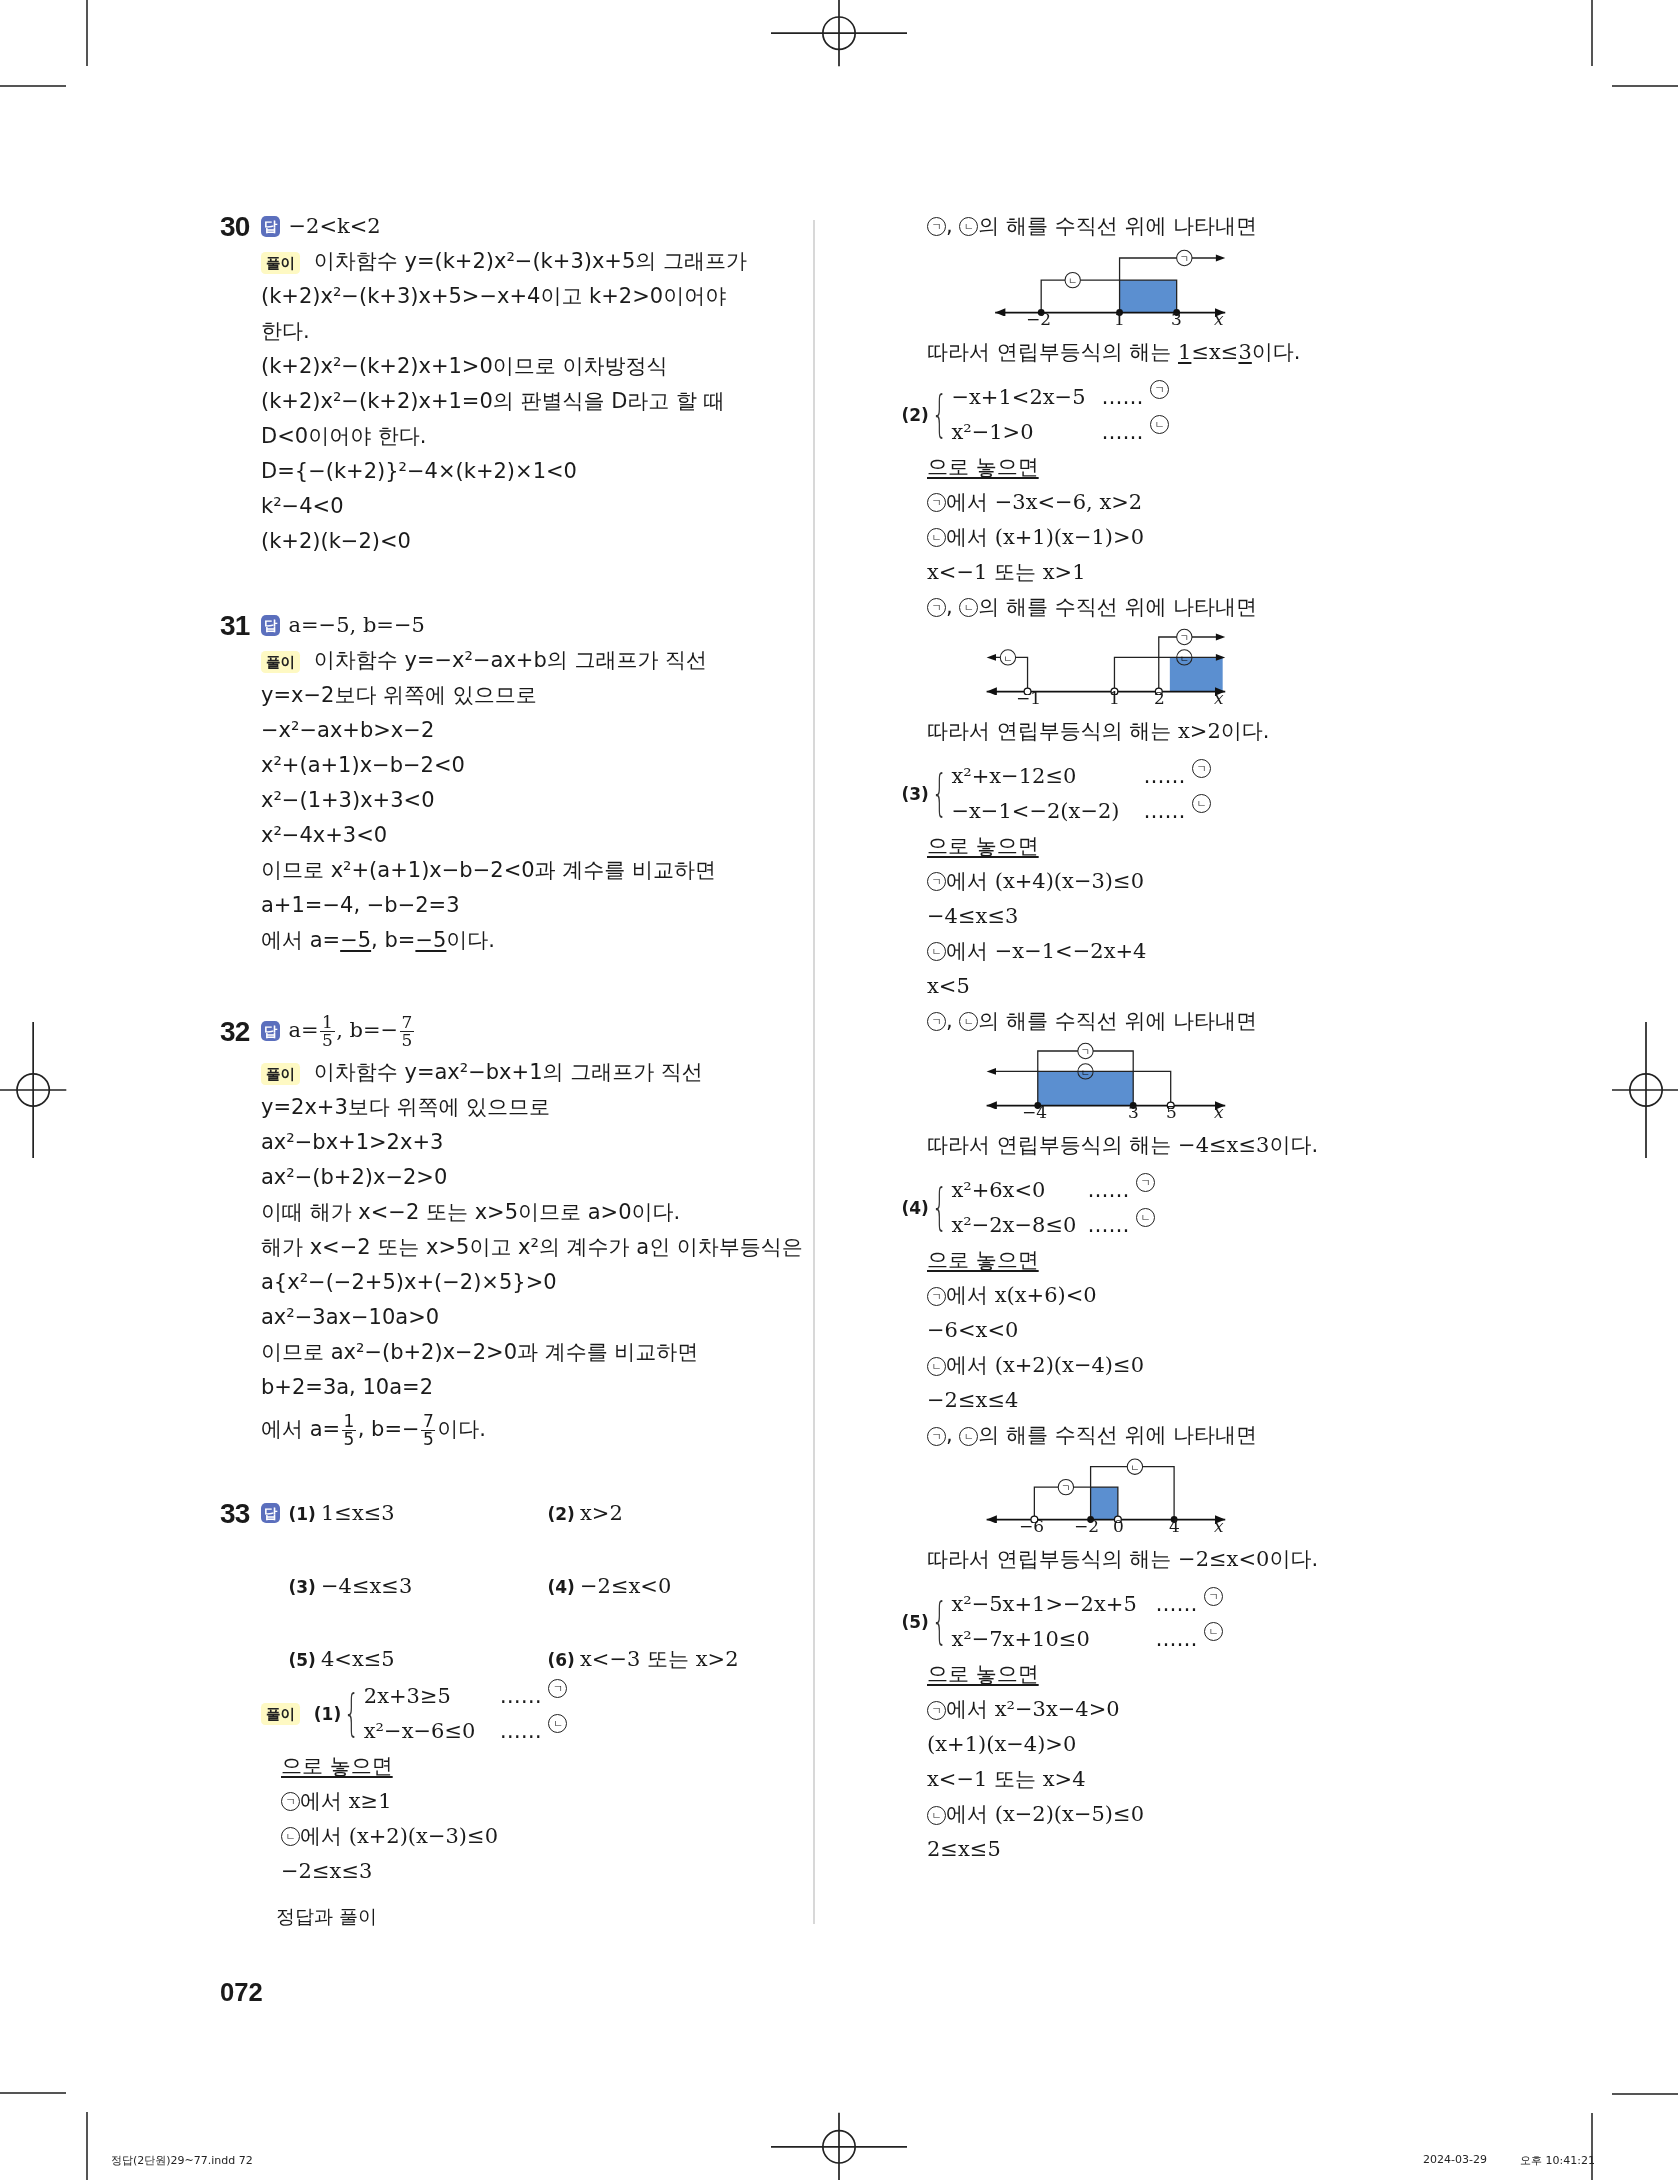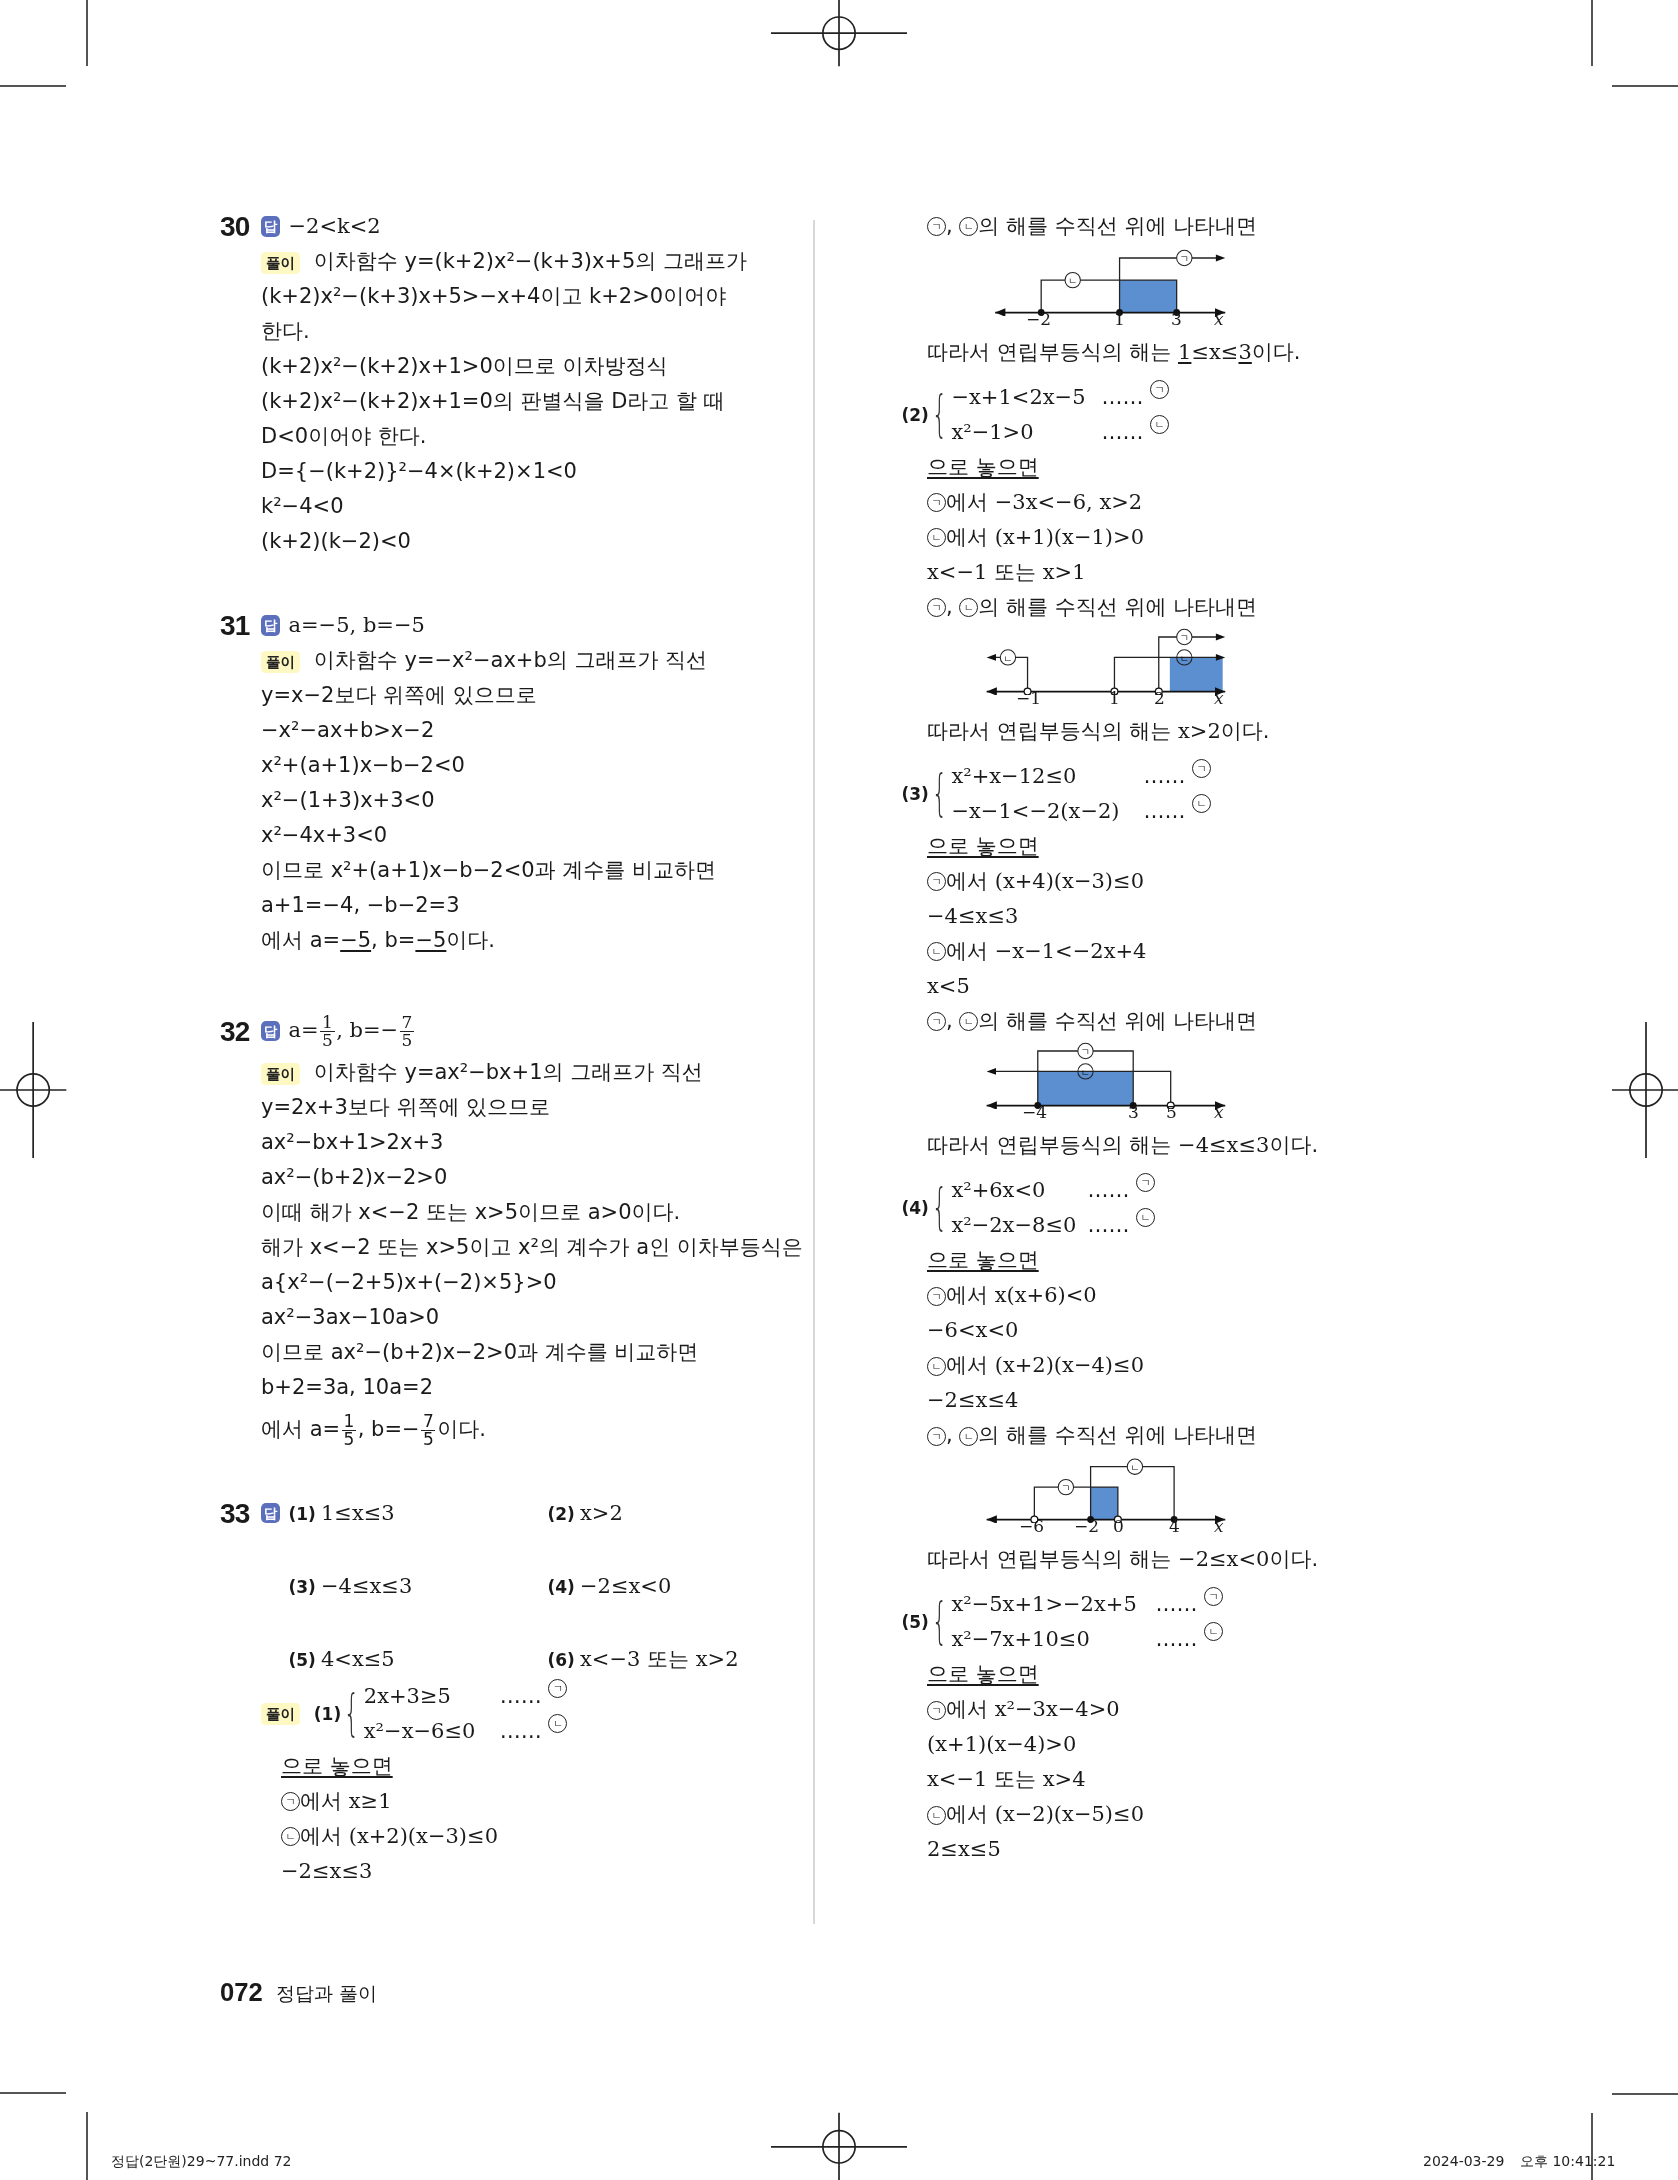--- a/index.html
+++ b/index.html
@@ -26,22 +26,22 @@
   .sys .brace{font-size:49px;line-height:70px;font-weight:100;transform:scaleX(0.5);margin:0 -3.4px 0 -6.8px;color:#333;}
   .sys .rows .r{font-size:21px;line-height:35px;height:35px;white-space:nowrap;display:flex;}
   .sys .rows .e{display:inline-block;}
   .frac{display:inline-block;vertical-align:middle;text-align:center;font-size:17px;line-height:17px;margin:0 1.7px;}
   .frac .n{display:block;border-bottom:1.3px solid #222;padding:0 1.7px;}
   .frac .d{display:block;}
   .ansgrid{display:grid;grid-template-columns:221px 221px;gap:38px;}
   .ansgrid .a{font-size:21px;line-height:35px;height:35px;white-space:nowrap;}
   .ansgrid .a b{font-size:17px;margin-right:5.1px;}
   .footer-num{position:absolute;left:220px;top:1978px;font-family:"Liberation Sans",sans-serif;font-weight:bold;font-size:25.6px;}
-  .footer-title{position:absolute;left:276px;top:1981px;font-size:19px;}
-  .slug{position:absolute;font-size:14px;color:#222;}
+  .footer-title{position:absolute;left:276px;top:1904px;font-size:19px;}
+  .slug{position:absolute;font-size:11px;color:#222;}
 </style>
 </head>
 <body>
 
 <div class="crop" style="left:86px;top:0;width:1.7px;height:66px;"></div>
 <div class="crop" style="left:0;top:85px;width:66px;height:1.7px;"></div>
 <div class="crop" style="left:1591px;top:0;width:1.7px;height:66px;"></div>
 <div class="crop" style="left:1612px;top:85px;width:66px;height:1.7px;"></div>
 <div class="crop" style="left:0;top:2092px;width:66px;height:1.7px;"></div>
 <div class="crop" style="left:86px;top:2112px;width:1.7px;height:68px;"></div>

